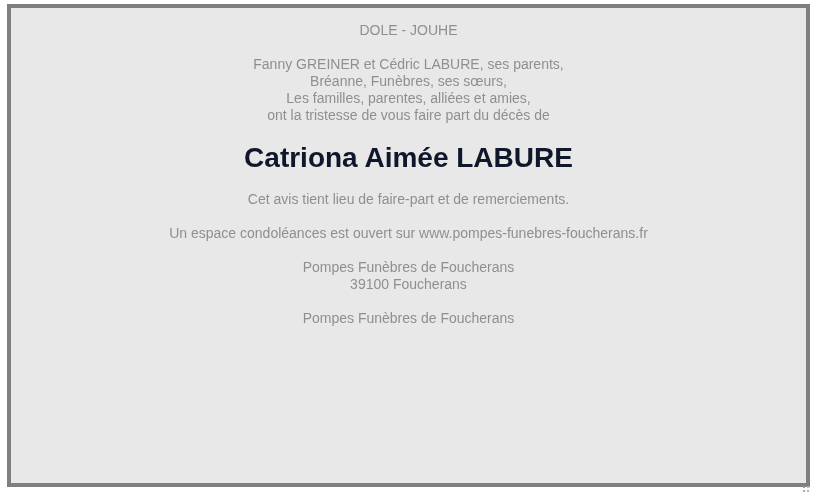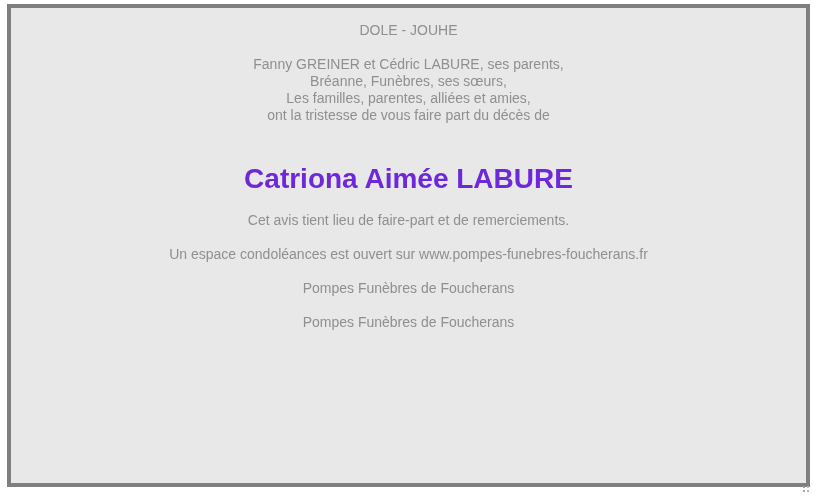--- a/index.html
+++ b/index.html
@@ -37,22 +37,22 @@
   .card p.first {
     margin-top: 14px;
   }
   .ln {
     display: block;
   }
   h1.deceased {
     font-size: 28px;
     line-height: 33px;
     font-weight: bold;
-    color: #6d28d9;
-    margin: 38px 0 14px 0;
+    color: #0f172a;
+    margin: 17px 0 14px 0;
     letter-spacing: 0;
   }
   .resize-grip {
     position: absolute;
     right: 6px;
     bottom: 8px;
     width: 10px;
     height: 10px;
   }
   .resize-grip::after {
@@ -83,20 +83,21 @@
 
     <h1 class="deceased">Catriona Aimée LABURE</h1>
 
 
     <p>Cet avis tient lieu de faire-part et de remerciements.</p>
 
     <p>Un espace condoléances est ouvert sur www.pompes-funebres-foucherans.fr</p>
 
     <p>
       <span class="ln">Pompes Funèbres de Foucherans</span>
+      <span class="ln">39100 Foucherans</span>
     </p>
 
 
     <p>Pompes Funèbres de Foucherans</p>
 
   </div>
 
   <div class="resize-grip"></div>
 </div>
 

